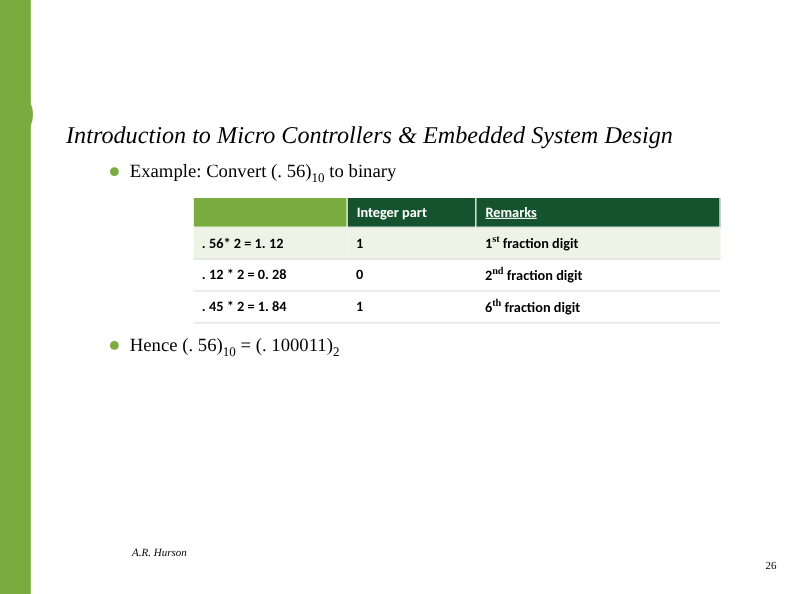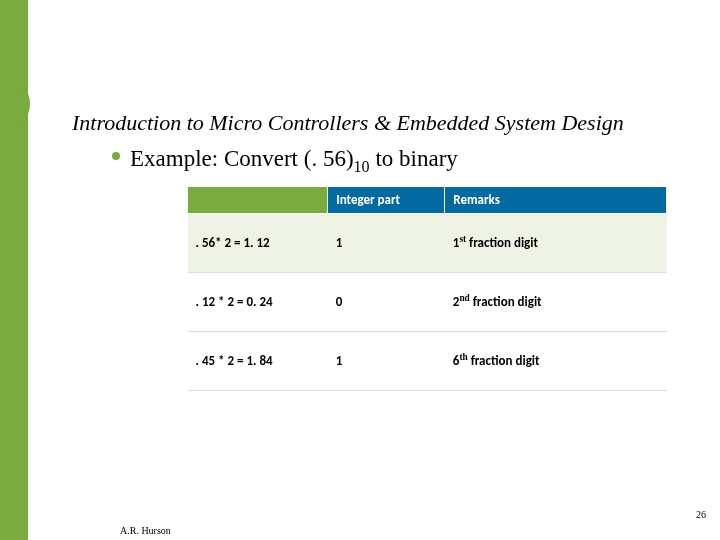--- a/index.html
+++ b/index.html
@@ -28,21 +28,20 @@
     height: 42px;
     border: 5px solid #7aab3f;
     border-radius: 50%;
     background: transparent;
   }
   .content {
     position: absolute;
     left: 60px;
     top: 110px;
     right: 30px;
-    margin-left: 12px;
   }
   .title {
     font-style: italic;
     font-size: 22px;
     margin: 0 0 10px 0;
   }
   .level1 {
     margin-left: 28px;
     position: relative;
     font-size: 20px;
@@ -55,58 +54,59 @@
     top: 6px;
     width: 8px;
     height: 8px;
     background: #7aab3f;
     border-radius: 50%;
   }
   .level1 .italR { font-style: italic; font-weight: bold; }
   .level2, .level2b {
     margin-left: 58px;
     position: relative;
-    font-size: 23px;
+    font-size: 17px;
     margin-bottom: 10px;
   }
   .sub { font-size: 0.7em; vertical-align: sub; }
   table {
     border-collapse: collapse;
     margin-left: 115px;
     margin-top: 4px;
     font-family: Calibri, Arial, sans-serif;
     font-size: 13px;
     width: 480px;
   }
   th {
-    background: #0369a1;
+    background: #14532d;
     color: #fff;
     text-align: left;
     font-weight: bold;
     padding: 4px 8px;
     border: 1px solid #fff;
     height: 18px;
   }
   td {
-    padding: 20px 8px;
+    padding: 5px 8px;
     border-bottom: 1px solid #ddd;
     font-weight: bold;
     height: 18px;
   }
   tr.alt td { background: #eef3e6; }
   .th-blank { background: #7aab3f; width: 140px; }
   .col-int { width: 110px; }
-  .col-rem { width: 230px; }
+  .col-rem { width: 230px; text-decoration: underline; }
   .remark-sup { font-size: 0.72em; vertical-align: super; font-family: Liberation Serif, serif; }
   .footer-name {
     position: absolute;
     left: 120px;
-    bottom: 4px;
+    bottom: 32px;
     font-size: 10px;
     font-family: 'Times New Roman', serif;
+    font-style: italic;
   }
   .footer-page {
     position: absolute;
     right: 14px;
     bottom: 20px;
     font-size: 10px;
     font-family: 'Times New Roman', serif;
   }
 </style>
 </head>
@@ -133,29 +133,33 @@
         <th class="col-rem">Remarks</th>
       </tr>
     </thead>
     <tbody>
         <tr class="alt">
           <td>. 56* 2 = 1. 12</td>
           <td>1</td>
           <td><span>1</span><span class="remark-sup">st</span><span> fraction digit</span></td>
         </tr>
         <tr>
-          <td>. 12 * 2 = 0. 24</td>
+          <td>. 12 * 2 = 0. 28</td>
           <td>0</td>
           <td><span>2</span><span class="remark-sup">nd</span><span> fraction digit</span></td>
         </tr>
         <tr>
           <td>. 45 * 2 = 1. 84</td>
           <td>1</td>
           <td><span>6</span><span class="remark-sup">th</span><span> fraction digit</span></td>
         </tr>
       </tbody>
   </table>
 
+  <div class="level2b" style="margin-top:10px">
+    <span class="dot"></span>
+    <span>Hence (. 56)</span><span class="sub">10</span><span> = (. 100011)</span><span class="sub">2</span>
+  </div>
 
 </div>
 
 <div class="footer-name">A.R. Hurson</div>
 <div class="footer-page">26</div>
 
 </body></html>

